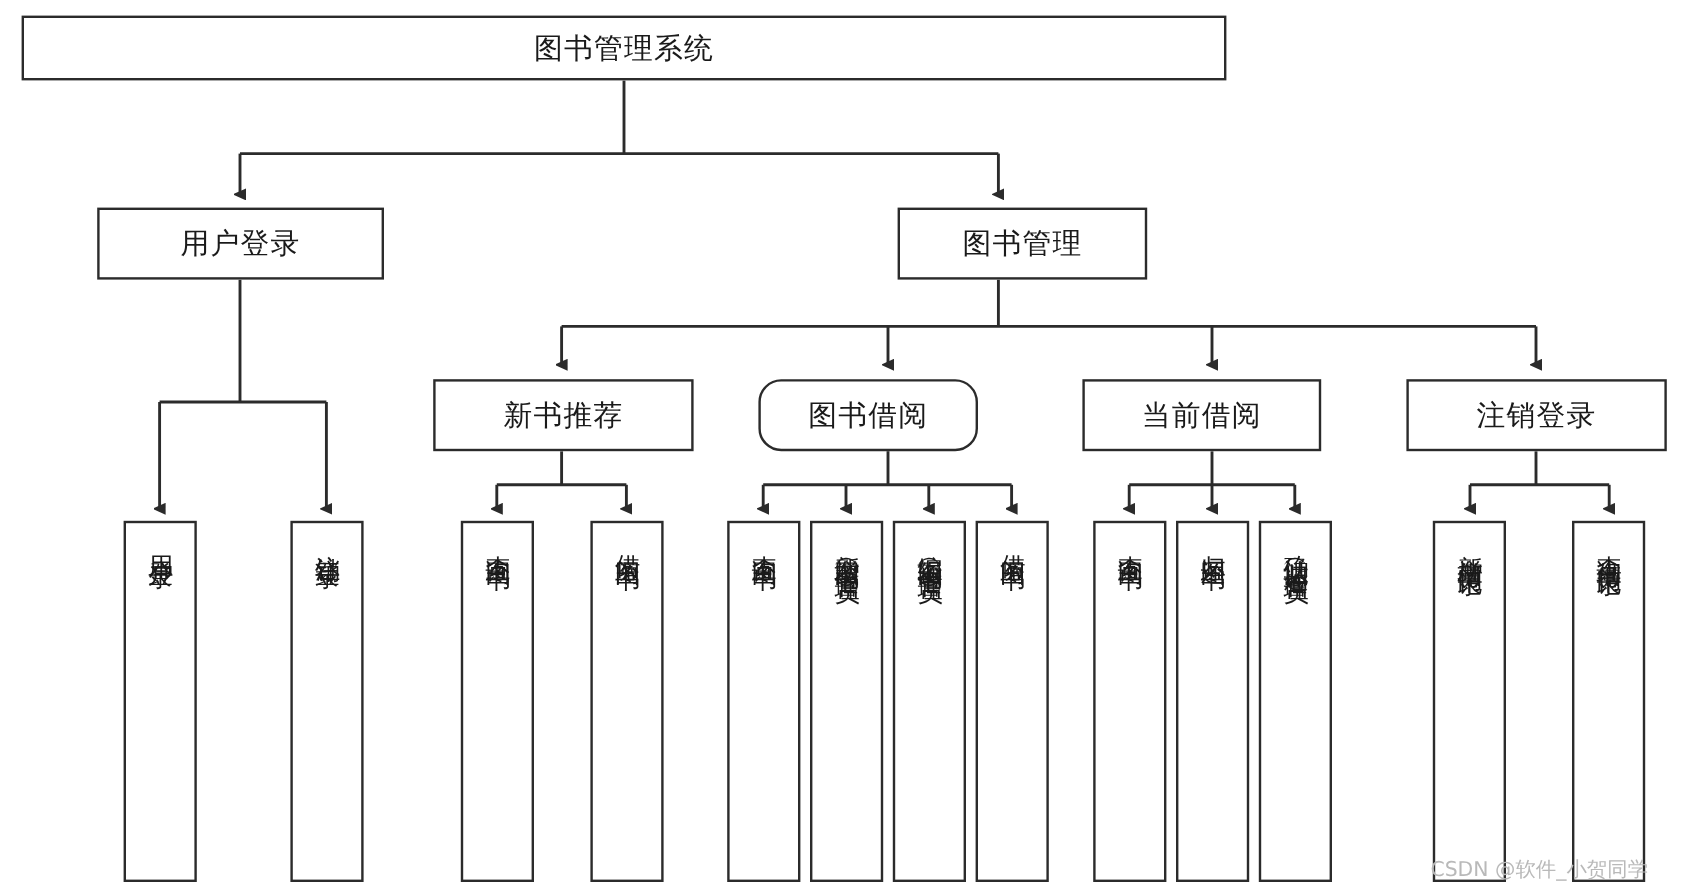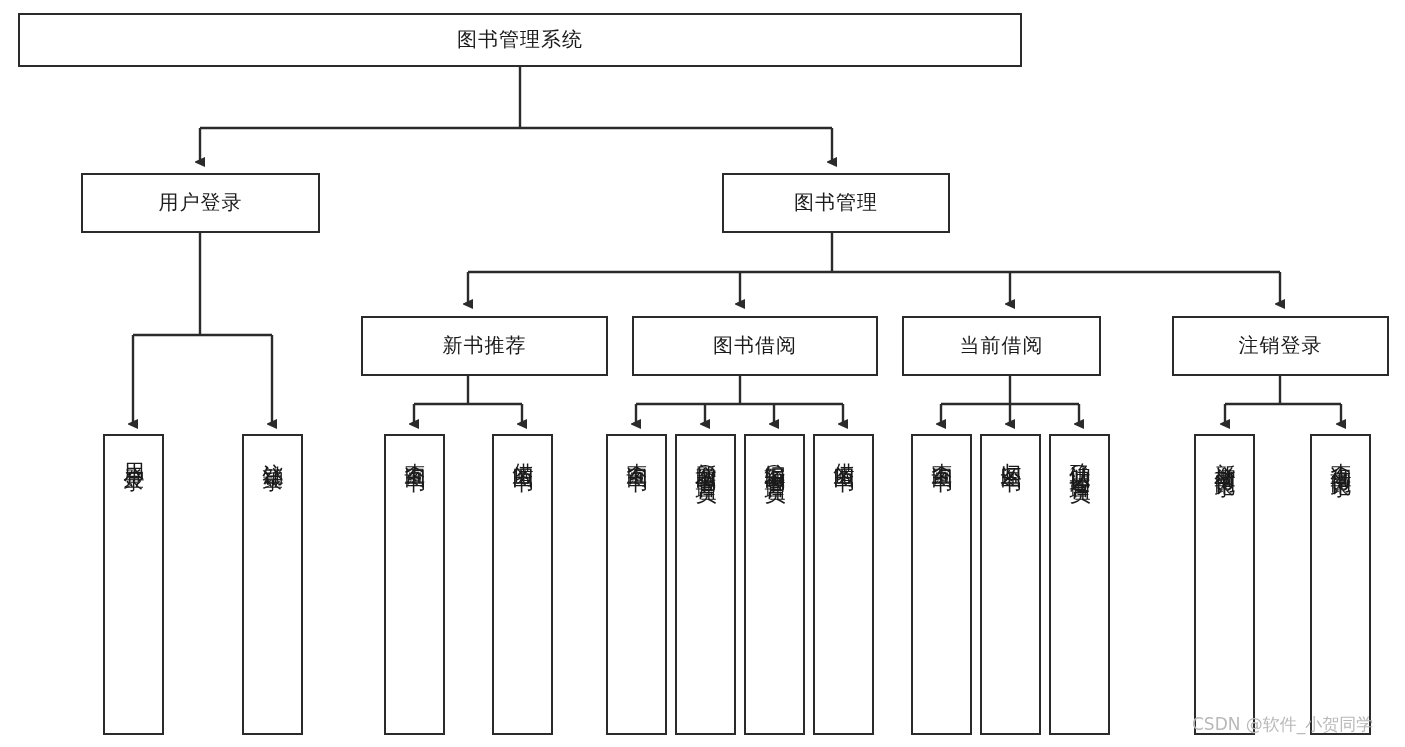--- a/index.html
+++ b/index.html
@@ -23,21 +23,21 @@
     justify-content:center;
     color:#1a1a1a;
   }
   .node .lbl{
     display:block;
     text-align:center;
     line-height:1.18;
     white-space:nowrap;
   }
   
-  .h .lbl{font-size:20px;letter-spacing:1px;}
+  .h .lbl{font-size:24px;letter-spacing:1px;}
   
   .v{
     align-items:flex-start;
     justify-content:center;
     padding-top:10px;
   }
   .v .lbl{
     writing-mode:vertical-rl;
     text-orientation:upright;
     font-size:21px;
@@ -108,28 +108,28 @@
     </g>
   </svg>
 
   <div class="node h" style="left:18px;top:13px;width:1004px;height:54px;">
     <span class="lbl">图书管理系统</span>
   </div>
 
   <div class="node h" style="left:81px;top:173px;width:239px;height:60px;">
     <span class="lbl">用户登录</span>
   </div>
-  <div class="node h" style="left:722px;top:173px;width:228px;height:60px;">
+  <div class="node h" style="left:748px;top:173px;width:208px;height:60px;">
     <span class="lbl">图书管理</span>
   </div>
 
-  <div class="node h" style="left:361px;top:316px;width:247px;height:60px;">
+  <div class="node h" style="left:361px;top:316px;width:217px;height:60px;">
     <span class="lbl">新书推荐</span>
   </div>
-  <div class="node h" style="left:632px;top:316px;width:246px;height:60px;">
+  <div class="node h" style="left:632px;top:316px;width:183px;height:60px;border-radius:19px;">
     <span class="lbl">图书借阅</span>
   </div>
   <div class="node h" style="left:902px;top:316px;width:199px;height:60px;">
     <span class="lbl">当前借阅</span>
   </div>
   <div class="node h" style="left:1172px;top:316px;width:217px;height:60px;">
     <span class="lbl">注销登录</span>
   </div>
 
   <div class="node v" style="left:103px;top:434px;width:61px;height:301px;">

